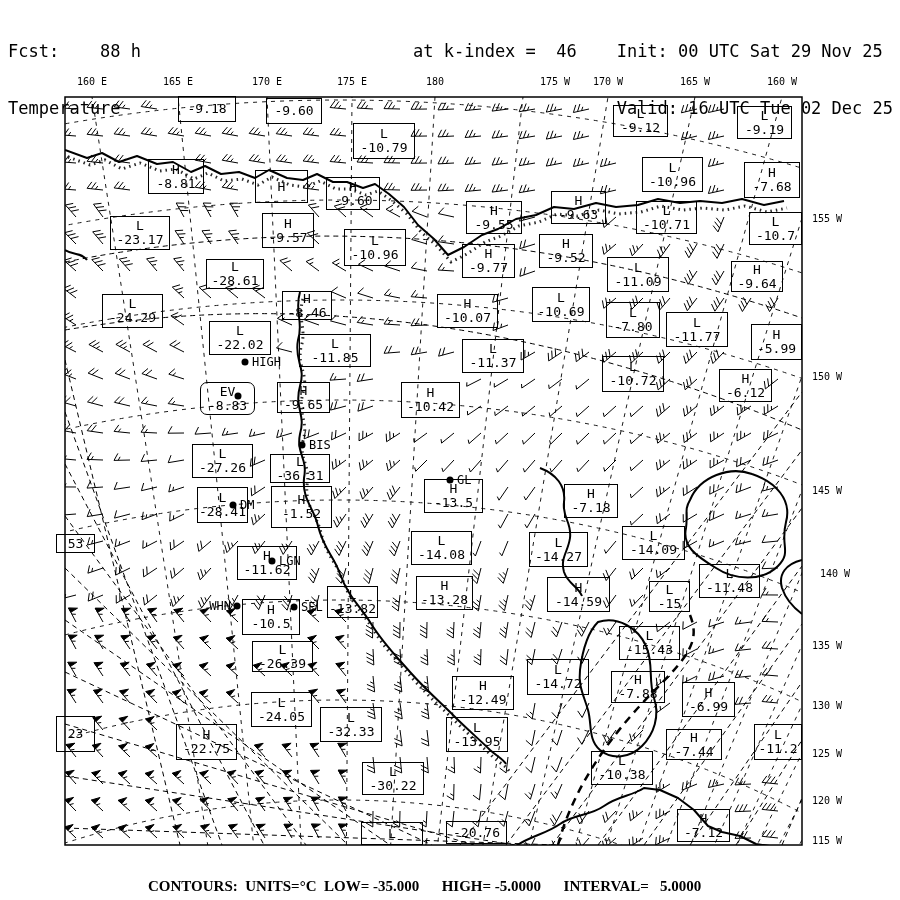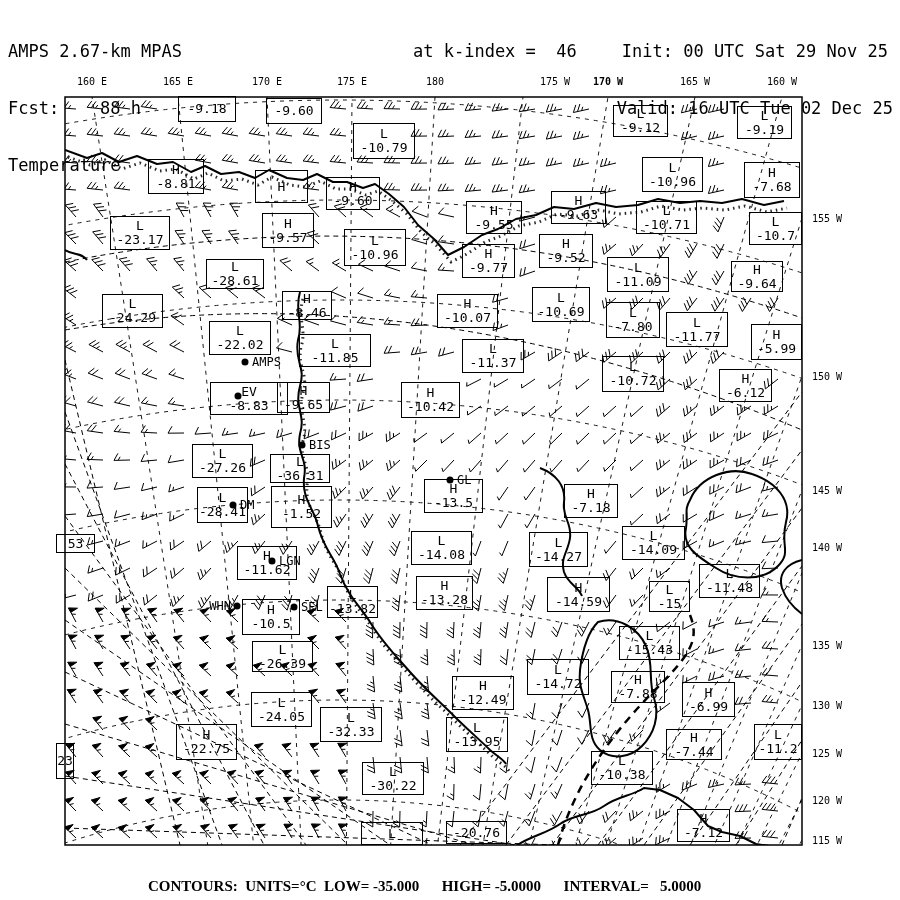--- a/index.html
+++ b/index.html
@@ -1,39 +1,38 @@
 <!DOCTYPE html>
 <html><head>
 <meta charset="utf-8">
 <style>
   html,body{margin:0;padding:0;background:#ffffff;}
   body{width:900px;height:900px;position:relative;overflow:hidden;
        font-family:"DejaVu Sans Mono",monospace;color:#000;}
   .hdr{position:absolute;white-space:pre;font-size:17px;line-height:19px;}
   #hdr-left{left:8px;top:4px;}
-  #hdr-right{right:7px;top:4px;text-align:center;}
+  #hdr-right{right:7px;top:4px;text-align:left;}
   #hdr-level{left:413px;top:42px;}
   .axis-label{position:absolute;font-size:10px;white-space:pre;}
   .tick-top{transform:translateX(-50%);top:76px;}
   .tick-right{left:812px;transform:translateY(-50%);}
   #map-svg{position:absolute;left:0;top:0;}
   .hl-marker{position:absolute;border:1px solid #000;box-sizing:border-box;
     display:flex;flex-direction:column;align-items:center;justify-content:center;
     font-size:13px;line-height:14px;white-space:pre;background:transparent;}
   .station-dot{position:absolute;width:7px;height:7px;background:#000;border-radius:50%;
     transform:translate(-50%,-50%);}
   .station-label{position:absolute;font-size:12px;white-space:pre;transform:translateY(-50%);}
   #footer{position:absolute;left:148px;top:878px;font-family:"Liberation Serif",serif;
     font-weight:bold;font-size:15px;white-space:pre;}
 </style>
 </head>
 <body>
 
 <div id="hdr-left" class="hdr">
-  <div>AMPS 2.67-km MPAS</div>
   <div>Fcst:    88 h</div>
   <div>Temperature</div>
 </div>
 <div id="hdr-right" class="hdr">
   <div>Init: 00 UTC Sat 29 Nov 25</div>
   <div>Valid: 16 UTC Tue 02 Dec 25</div>
 </div>
 <div id="hdr-level" class="hdr">at k-index =  46</div>
 
 <svg id="map-svg" width="900" height="900">
@@ -141,21 +140,21 @@
     <div class="hl-marker" style="left: 299px; top: 334px; width: 72px; height: 33px;"><div class="">L</div><div class="">-11.85</div></div>
     <div class="hl-marker" style="left: 437px; top: 294px; width: 61px; height: 34px;"><div class="">H</div><div class="">-10.07</div></div>
     <div class="hl-marker" style="left: 532px; top: 287px; width: 58px; height: 35px;"><div class="">L</div><div class="">-10.69</div></div>
     <div class="hl-marker" style="left: 462px; top: 339px; width: 62px; height: 34px;"><div class="">L</div><div class="">-11.37</div></div>
     <div class="hl-marker" style="left: 606px; top: 302px; width: 54px; height: 36px;"><div class="">L</div><div class="">-7.80</div></div>
     <div class="hl-marker" style="left: 666px; top: 312px; width: 62px; height: 35px;"><div class="">L</div><div class="">-11.77</div></div>
     <div class="hl-marker" style="left: 751px; top: 324px; width: 51px; height: 36px;"><div class="">H</div><div class="">-5.99</div></div>
     <div class="hl-marker" style="left: 602px; top: 356px; width: 62px; height: 36px;"><div class="">L</div><div class="">-10.72</div></div>
     <div class="hl-marker" style="left: 719px; top: 369px; width: 53px; height: 33px;"><div class="">H</div><div class="">-6.12</div></div>
     <div class="hl-marker" style="left: 401px; top: 382px; width: 59px; height: 36px;"><div class="">H</div><div class="">-10.42</div></div>
-    <div class="hl-marker" style="left: 210px; top: 382px; width: 78px; height: 33px;"><div class="">EV</div><div class="">-8.83</div></div>
+    <div class="hl-marker" style="left: 200px; top: 382px; width: 55px; height: 33px; border-radius: 7px;"><div class="">EV</div><div class="">-8.83</div></div>
     <div class="hl-marker" style="left: 277px; top: 382px; width: 53px; height: 31px;"><div class="">H</div><div class="">-9.65</div></div>
     <div class="hl-marker" style="left: 192px; top: 444px; width: 61px; height: 34px;"><div class="">L</div><div class="">-27.26</div></div>
     <div class="hl-marker" style="left: 270px; top: 454px; width: 60px; height: 29px;"><div class="">L</div><div class="">-36.31</div></div>
     <div class="hl-marker" style="left: 271px; top: 486px; width: 61px; height: 42px;"><div class="">H</div><div class="">-1.52</div></div>
     <div class="hl-marker" style="left: 197px; top: 487px; width: 51px; height: 36px;"><div class="">L</div><div class="">-28.41</div></div>
     <div class="hl-marker" style="left: 56px; top: 534px; width: 39px; height: 19px;"><div class="">53</div></div>
     <div class="hl-marker" style="left: 237px; top: 546px; width: 60px; height: 34px;"><div class="">H</div><div class="">-11.62</div></div>
     <div class="hl-marker" style="left: 564px; top: 484px; width: 54px; height: 34px;"><div class="">H</div><div class="">-7.18</div></div>
     <div class="hl-marker" style="left: 424px; top: 479px; width: 59px; height: 34px;"><div class="">H</div><div class="">-13.5</div></div>
     <div class="hl-marker" style="left: 411px; top: 531px; width: 61px; height: 34px;"><div class="">L</div><div class="">-14.08</div></div>
@@ -170,32 +169,32 @@
     <div class="hl-marker" style="left: 252px; top: 641px; width: 61px; height: 31px;"><div class="">L</div><div class="">-26.39</div></div>
     <div class="hl-marker" style="left: 619px; top: 626px; width: 61px; height: 34px;"><div class="">L</div><div class="">-15.43</div></div>
     <div class="hl-marker" style="left: 527px; top: 659px; width: 62px; height: 36px;"><div class="">L</div><div class="">-14.72</div></div>
     <div class="hl-marker" style="left: 452px; top: 676px; width: 62px; height: 34px;"><div class="">H</div><div class="">-12.49</div></div>
     <div class="hl-marker" style="left: 446px; top: 717px; width: 62px; height: 35px;"><div class="">L</div><div class="">-13.95</div></div>
     <div class="hl-marker" style="left: 611px; top: 671px; width: 54px; height: 32px;"><div class="">H</div><div class="">-7.88</div></div>
     <div class="hl-marker" style="left: 682px; top: 682px; width: 53px; height: 35px;"><div class="">H</div><div class="">-6.99</div></div>
     <div class="hl-marker" style="left: 251px; top: 692px; width: 61px; height: 35px;"><div class="">L</div><div class="">-24.05</div></div>
     <div class="hl-marker" style="left: 320px; top: 707px; width: 62px; height: 35px;"><div class="">L</div><div class="">-32.33</div></div>
     <div class="hl-marker" style="left: 176px; top: 724px; width: 61px; height: 36px;"><div class="">H</div><div class="">-22.75</div></div>
-    <div class="hl-marker" style="left: 56px; top: 716px; width: 18px; height: 36px; margin-top: 27px;"><div class="">23</div></div>
+    <div class="hl-marker" style="left: 56px; top: 716px; width: 39px; height: 36px;"><div class="">23</div></div>
     <div class="hl-marker" style="left: 666px; top: 729px; width: 56px; height: 31px;"><div class="">H</div><div class="">-7.44</div></div>
     <div class="hl-marker" style="left: 754px; top: 724px; width: 48px; height: 36px;"><div class="">L</div><div class="">-11.2</div></div>
     <div class="hl-marker" style="left: 591px; top: 751px; width: 62px; height: 34px;"><div class="">L</div><div class="">-10.38</div></div>
     <div class="hl-marker" style="left: 362px; top: 762px; width: 62px; height: 33px;"><div class="">L</div><div class="">-30.22</div></div>
     <div class="hl-marker" style="left: 677px; top: 809px; width: 53px; height: 33px;"><div class="">H</div><div class="">-7.12</div></div>
     <div class="hl-marker" style="left: 361px; top: 822px; width: 62px; height: 23px;"><div class="">L</div></div>
     <div class="hl-marker" style="left: 446px; top: 821px; width: 61px; height: 23px;"><div class="">-20.76</div></div>
   </div>
 <div id="station-layer">
     <div class="station-dot" style="left: 245px; top: 362px;"></div>
-    <div class="station-label" style="top: 362px; left: 252px;">AMPS</div>
+    <div class="station-label" style="top: 362px; left: 252px;">HIGH</div>
     <div class="station-dot" style="left: 302px; top: 445px;"></div>
     <div class="station-label" style="top: 445px; left: 309px;">BIS</div>
     <div class="station-dot" style="left: 238px; top: 396px;"></div>
     <div class="station-dot" style="left: 233px; top: 505px;"></div>
     <div class="station-label" style="top: 505px; left: 240px;">DM</div>
     <div class="station-dot" style="left: 450px; top: 480px;"></div>
     <div class="station-label" style="top: 480px; left: 457px;">GL</div>
     <div class="station-dot" style="left: 272px; top: 561px;"></div>
     <div class="station-label" style="top: 561px; left: 279px;">LGN</div>
     <div class="station-dot" style="left: 237px; top: 606px;"></div>
@@ -203,27 +202,27 @@
     <div class="station-dot" style="left: 294px; top: 607px;"></div>
     <div class="station-label" style="top: 607px; left: 301px;">SEL</div>
   </div>
 <div id="axis-layer">
     <div class="axis-label tick-top" style="left: 92px;">160 E</div>
     <div class="axis-label tick-top" style="left: 178px;">165 E</div>
     <div class="axis-label tick-top" style="left: 267px;">170 E</div>
     <div class="axis-label tick-top" style="left: 352px;">175 E</div>
     <div class="axis-label tick-top" style="left: 435px;">180</div>
     <div class="axis-label tick-top" style="left: 523px; margin-left: 32px;">175 W</div>
-    <div class="axis-label tick-top" style="left: 608px; font-weight: bold;">170 W</div>
+    <div class="axis-label tick-top" style="left: 608px;">170 W</div>
     <div class="axis-label tick-top" style="left: 695px; text-align: right;">165 W</div>
     <div class="axis-label tick-top" style="left: 782px;">160 W</div>
     <div class="axis-label tick-right" style="top: 218px;">155 W</div>
     <div class="axis-label tick-right" style="top: 376px;">150 W</div>
     <div class="axis-label tick-right" style="top: 490px;">145 W</div>
-    <div class="axis-label tick-right" style="top: 547px;">140 W</div>
+    <div class="axis-label tick-right" style="top: 573px; margin-left: 8px;">140 W</div>
     <div class="axis-label tick-right" style="top: 645px;">135 W</div>
     <div class="axis-label tick-right" style="top: 705px;">130 W</div>
     <div class="axis-label tick-right" style="top: 753px;">125 W</div>
     <div class="axis-label tick-right" style="top: 800px;">120 W</div>
     <div class="axis-label tick-right" style="top: 840px;">115 W</div>
   </div>
 
 <div id="footer">CONTOURS:  UNITS=°C  LOW= -35.000      HIGH= -5.0000      INTERVAL=   5.0000</div>
 
 </body></html>

